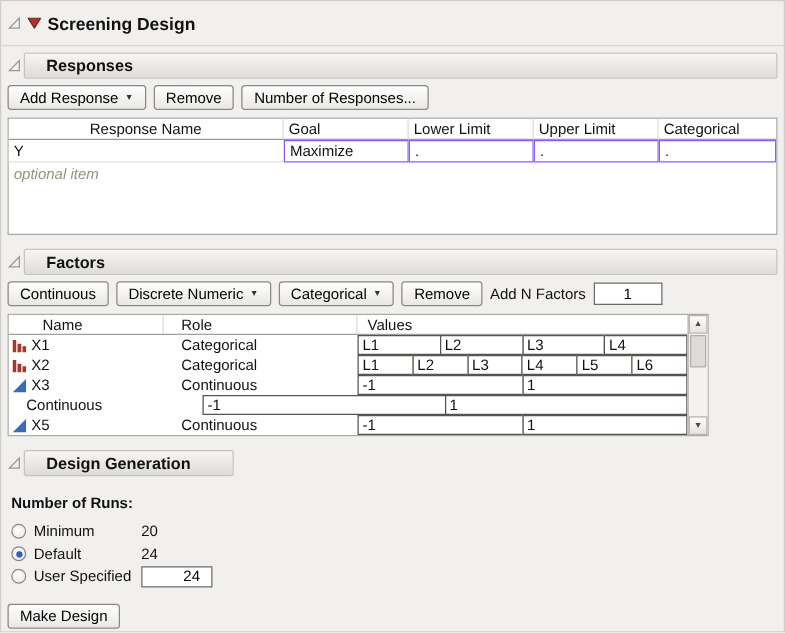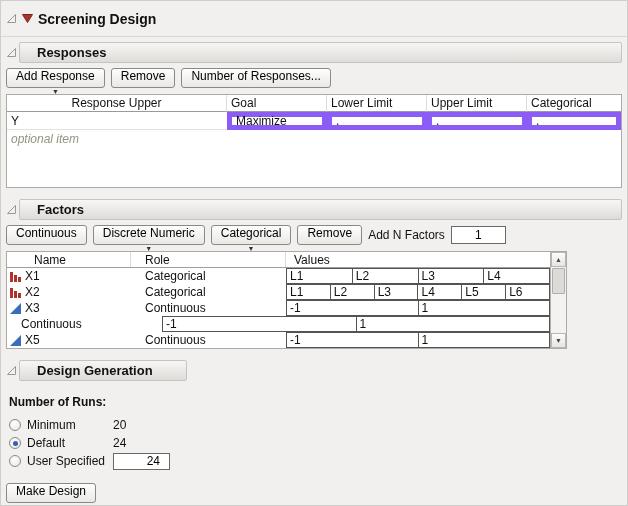--- a/index.html
+++ b/index.html
@@ -12,34 +12,34 @@
   .app-title{font-weight:bold;font-size:14px;}
   .section{padding:2px 5px 0 5px;}
   .band-row{display:flex;align-items:center;gap:2px;margin:3px 0 5px 0;}
   .band{flex:1;height:21px;background:linear-gradient(#f7f6f5,#dedcd8);
     border:1px solid #c6c4c0;border-radius:2px;display:flex;align-items:center;
     padding-left:17px;font-weight:bold;font-size:13px;}
   .band.fixed{flex:0 0 168px;}
   .btnrow{display:flex;align-items:center;gap:6px;margin:2px 0 6px 0;}
   .btn{display:inline-flex;align-items:center;gap:5px;height:20px;padding:0 9px;
     background:linear-gradient(#fefefe,#e9e8e5);border:1px solid #8b8986;border-radius:3px;
-    font-size:12px;cursor:default;white-space:nowrap;flex-direction:column;}
+    font-size:12px;cursor:default;white-space:nowrap;}
   .arrow{font-size:7px;color:#333;line-height:1;}
   .textbox{height:18px;border:1px solid #6b6966;background:#fff;
     font-family:inherit;font-size:12px;}
   
   .rtable{display:grid;grid-template-columns:220px 100px 100px 100px 1fr;
     background:#fff;border:1px solid #abaaa7;width:616px;}
   .rhead{height:17px;display:flex;align-items:center;padding:0 4px;
     border-bottom:1px solid #9c9a97;border-right:1px solid #dddbd8;}
   .rhead.last{border-right:none;}
   .rhead.center{justify-content:center;}
   .rcell{height:18px;display:flex;align-items:center;padding:0 4px;background:#fff;}
   .rcell.namecell{border-bottom:1px solid #e3e1dd;}
-  .rcell.edit{border:5px solid #8b5cf6;text-align:center;}
+  .rcell.edit{border:1px solid #8b5cf6;text-align:center;}
   .optionalrow{grid-column:1/6;height:17px;display:flex;align-items:center;
     padding-left:4px;color:#8f967f;font-style:italic;}
   .rfill{grid-column:1/6;height:40px;}
   
   .ftable{width:561px;border:1px solid #abaaa7;background:#fff;display:flex;}
   .fmain{flex:1;}
   .fheadrow{display:flex;height:16px;border-bottom:1px solid #a19f9c;}
   .frow{display:flex;height:16px;align-items:stretch;}
   .fh{display:flex;align-items:center;}
   .fh.c1{width:124px;padding-left:27px;border-right:1px solid #dddbd8;}
@@ -113,21 +113,21 @@
       </button>
       <button class="btn">
         <span>Remove</span>
       </button>
       <button class="btn">
         <span>Number of Responses...</span>
       </button>
     </div>
 
     <div class="rtable">
-      <div class="rhead center">Response Upper</div>
+      <div class="rhead center">Response Name</div>
       <div class="rhead">Goal</div>
       <div class="rhead">Lower Limit</div>
       <div class="rhead">Upper Limit</div>
       <div class="rhead last">Categorical</div>
 
       <div class="rcell namecell">Y</div>
       <div class="rcell edit">Maximize</div>
       <div class="rcell edit">.</div>
       <div class="rcell edit">.</div>
       <div class="rcell edit">.</div>

